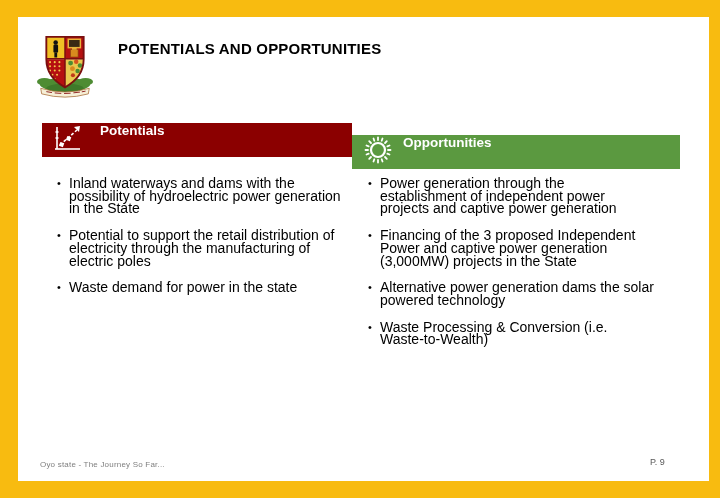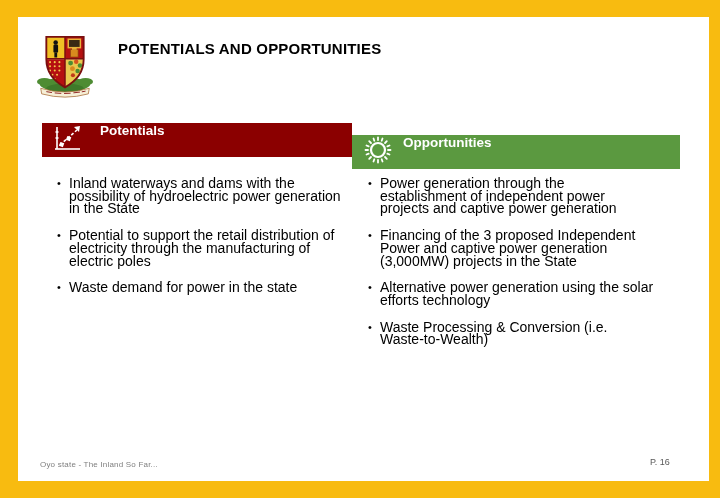--- a/index.html
+++ b/index.html
@@ -187,18 +187,18 @@
 
 <ul class="bullets left">
   <li>Inland waterways and dams with the possibility of hydroelectric power generation in the State</li>
   <li>Potential to support the retail distribution of electricity through the manufacturing of electric poles</li>
   <li>Waste demand for power in the state</li>
 </ul>
 
 <ul class="bullets right">
   <li>Power generation through the establishment of independent power projects and captive power generation</li>
   <li>Financing of the 3 proposed Independent Power and captive power generation (3,000MW) projects in the State</li>
-  <li>Alternative power generation using the solar efforts technology</li>
+  <li>Alternative power generation dams the solar powered technology</li>
   <li>Waste Processing &amp; Conversion (i.e. Waste-to-Wealth)</li>
 </ul>
 
-<div class="footer-left">Oyo state -  The Inland So Far...</div>
-<div class="footer-right">P. 16</div>
+<div class="footer-left">Oyo state -  The Journey So Far...</div>
+<div class="footer-right">P. 9</div>
 
 </body></html>

